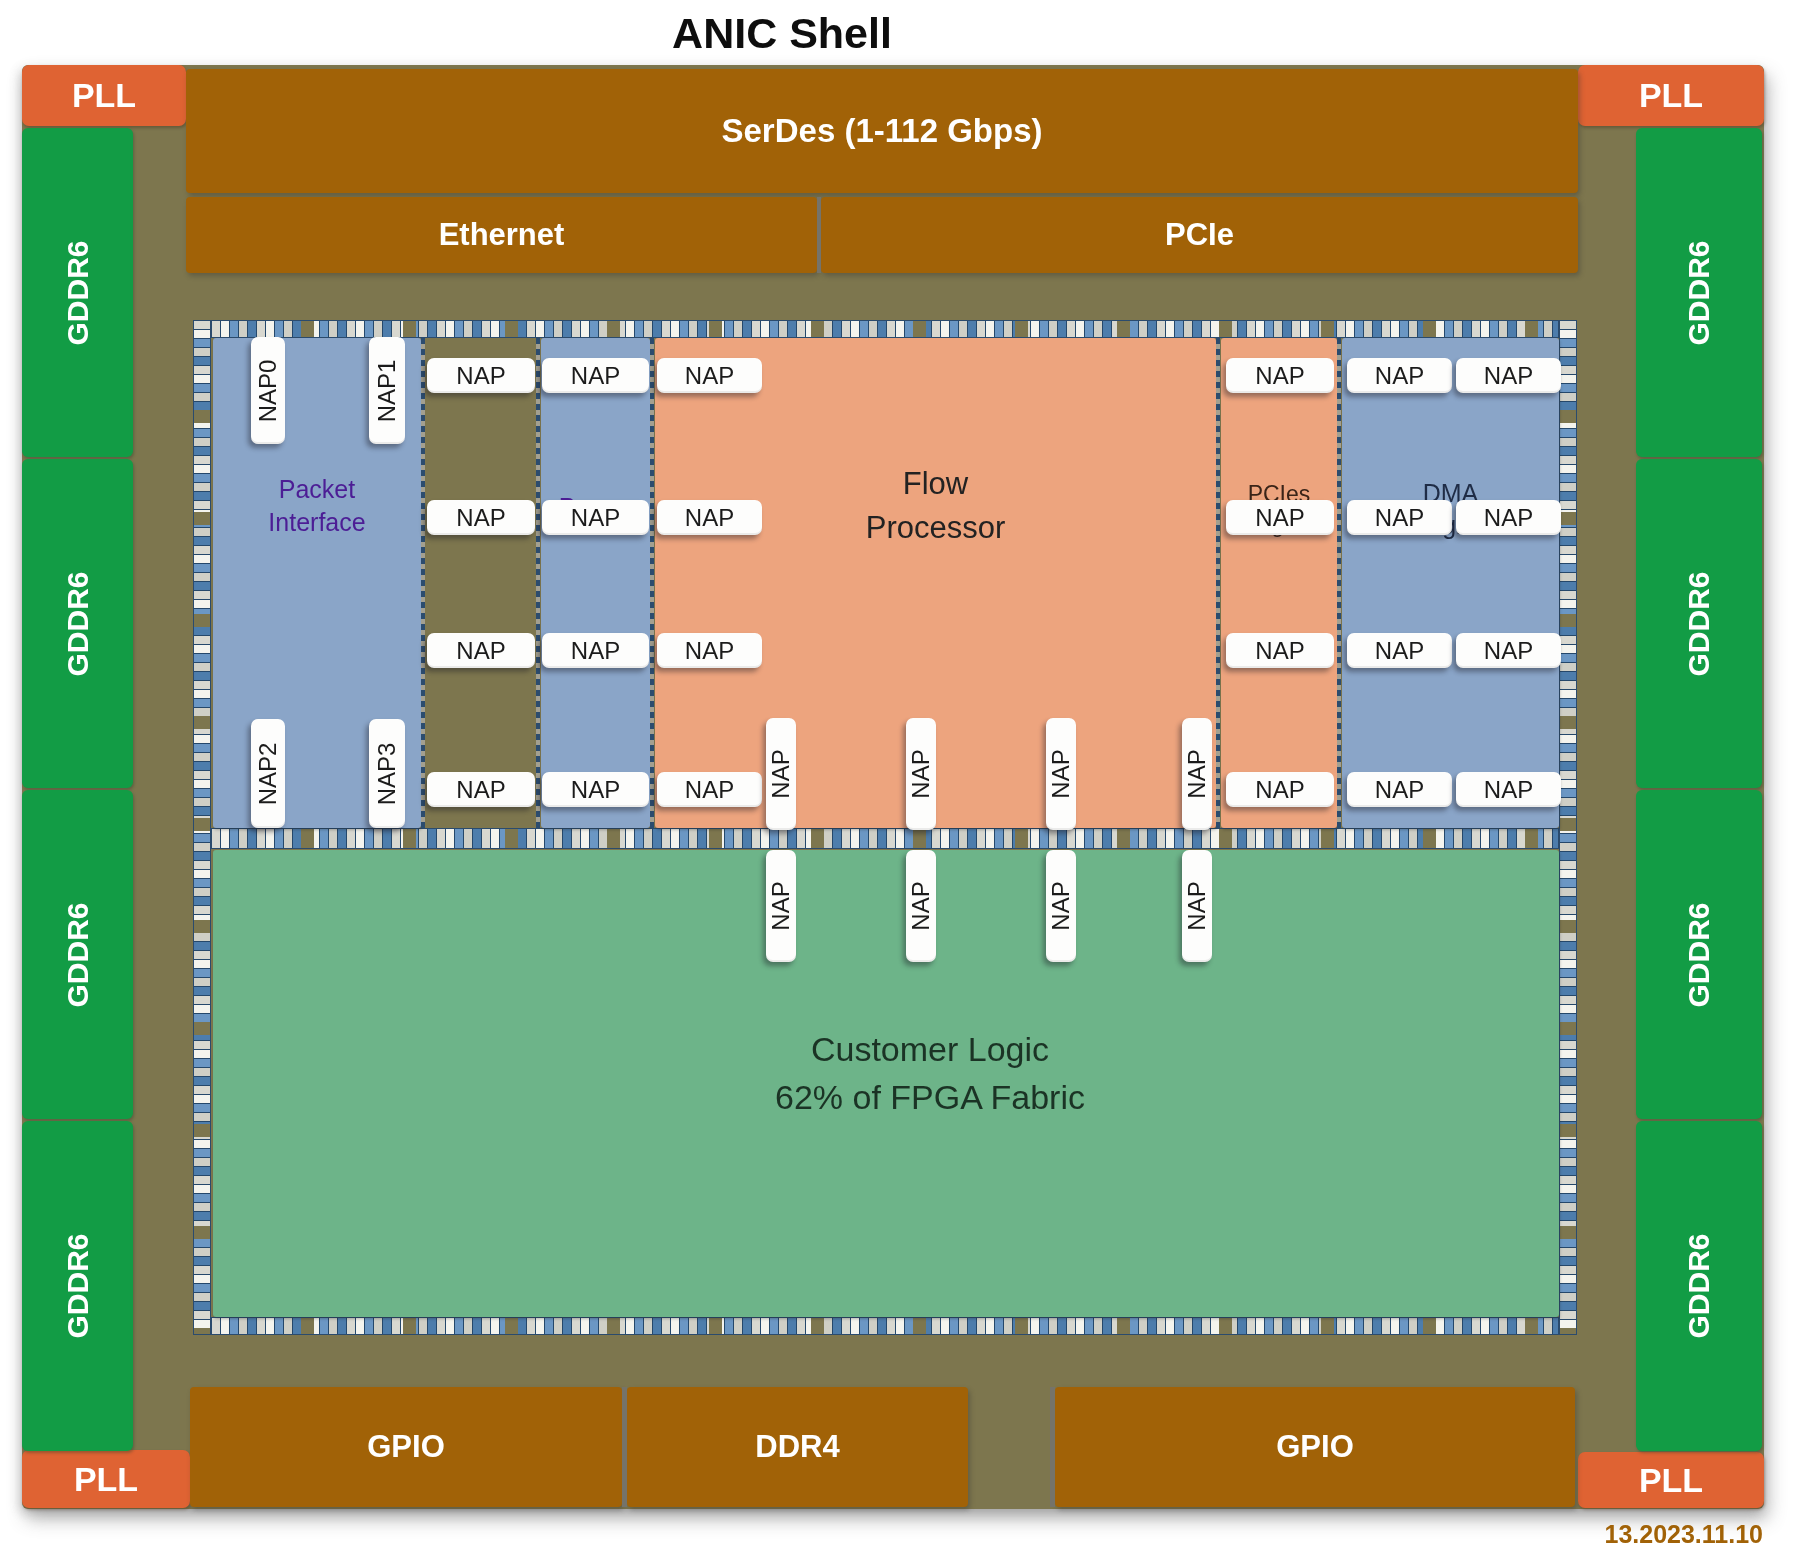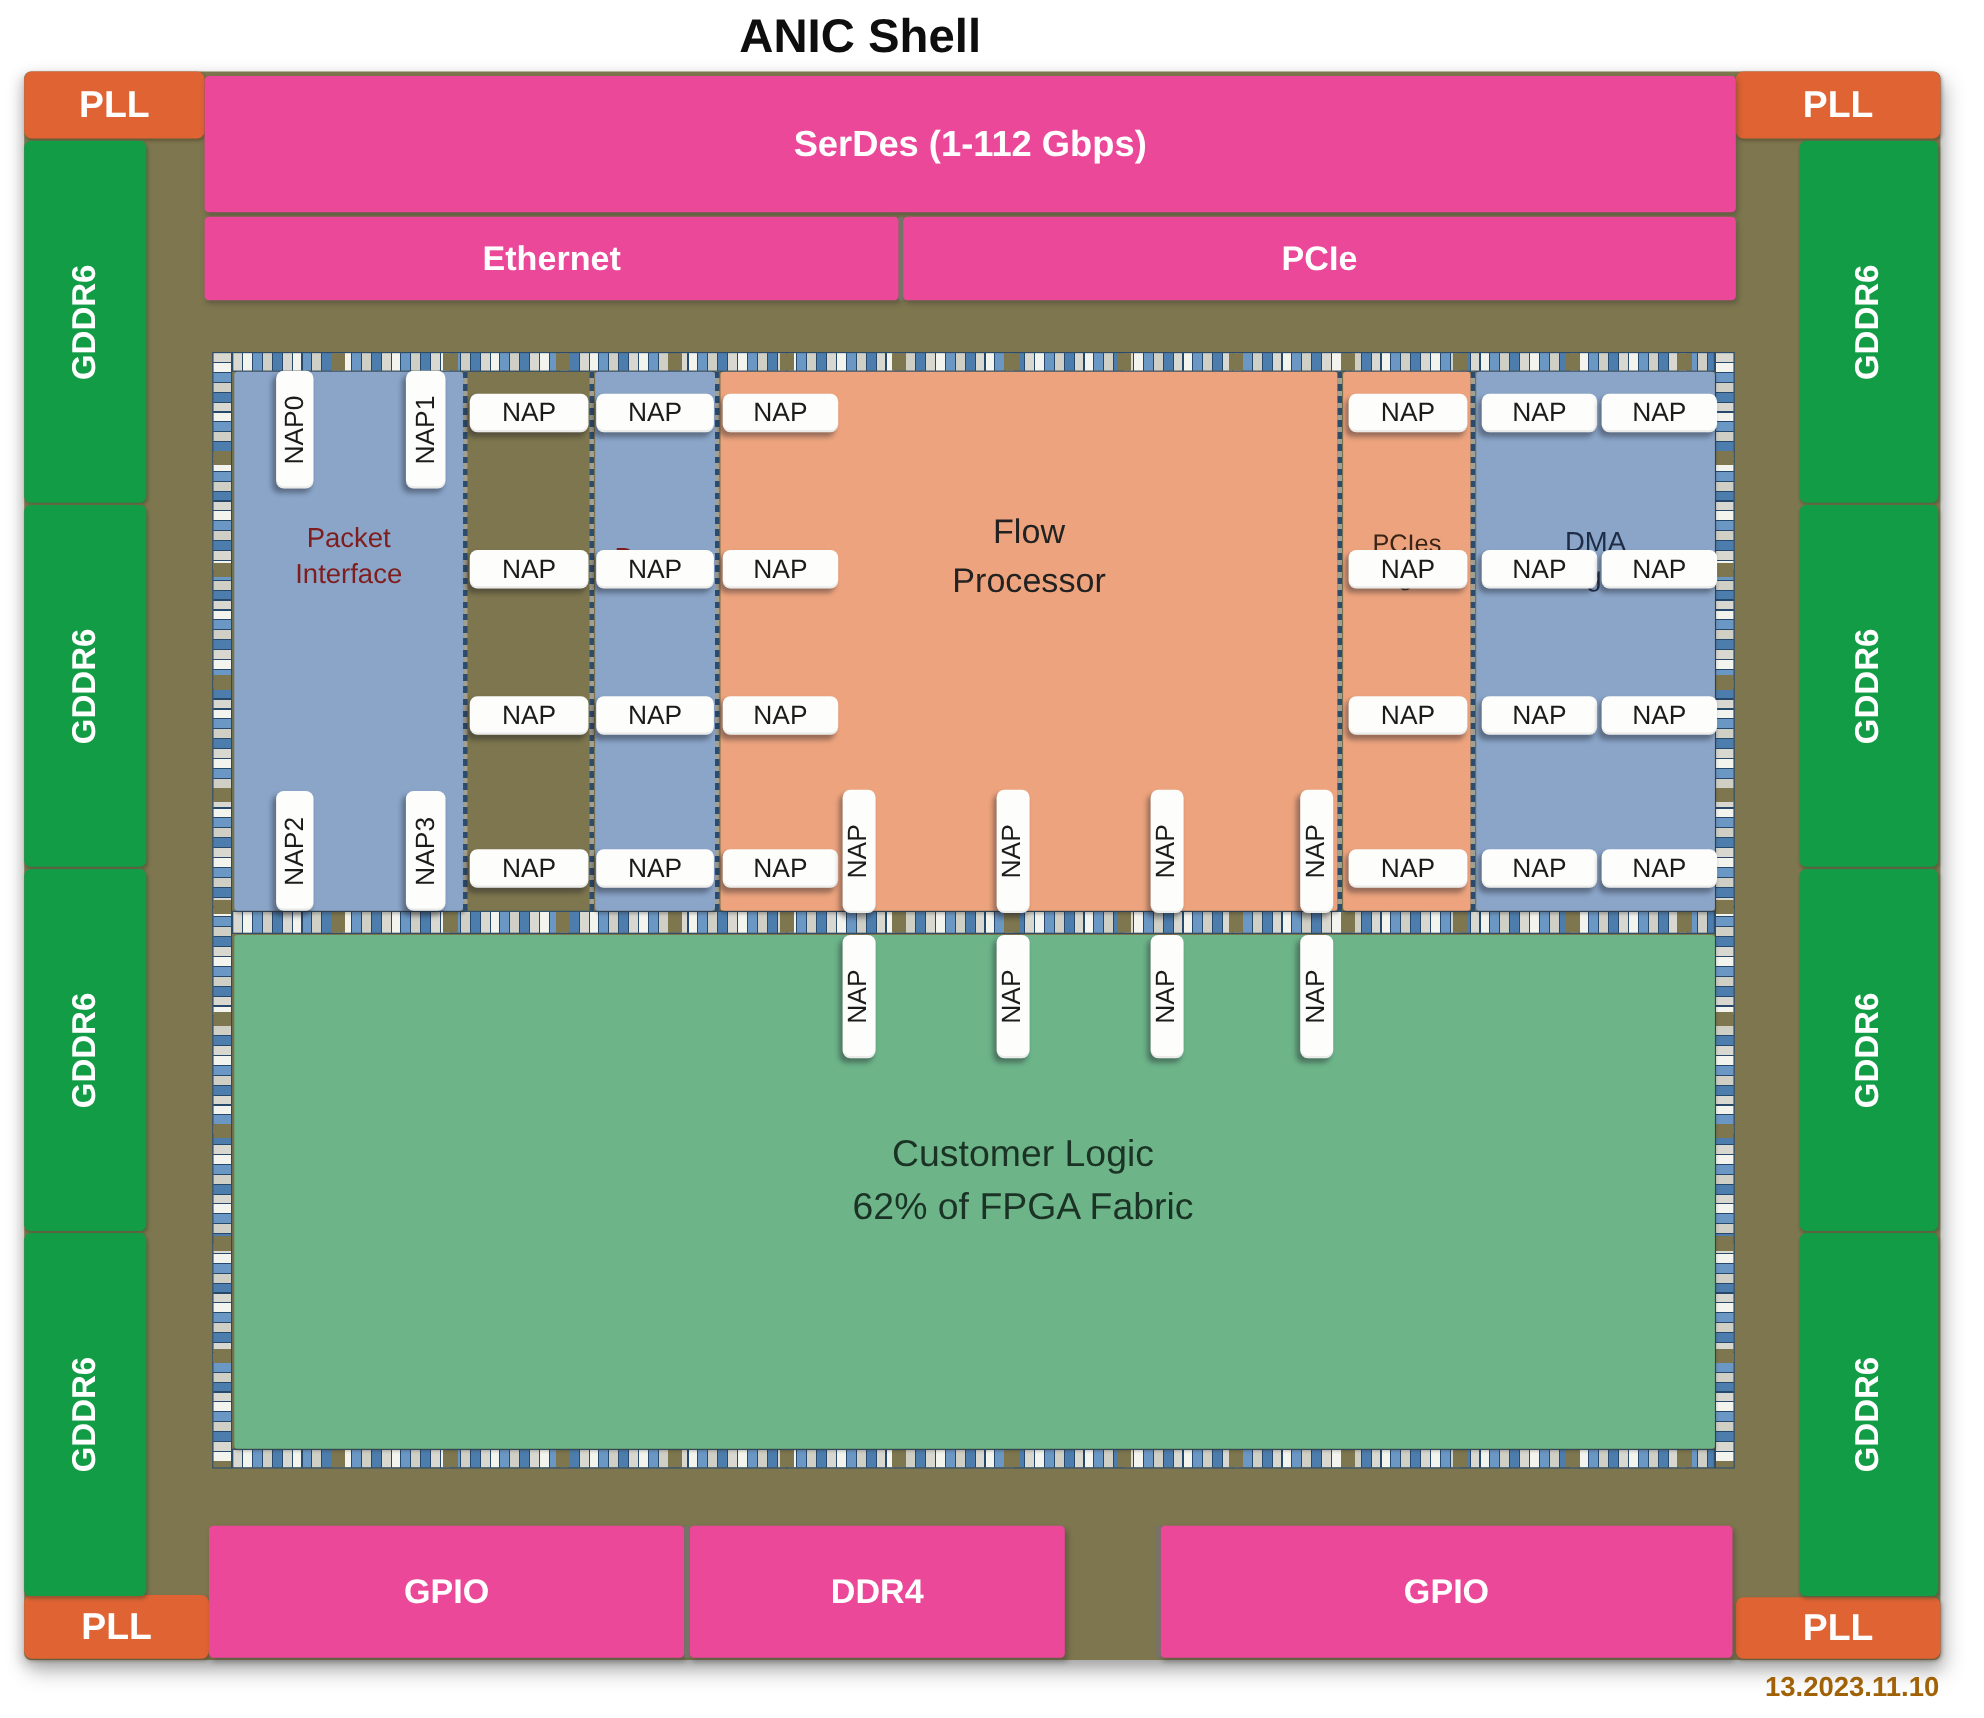--- a/index.html
+++ b/index.html
@@ -24,21 +24,21 @@
     color:#fff;font-weight:bold;font-size:34px;
     box-shadow:1px 2px 3px rgba(60,40,20,.35);
   }
   .gddr{
     position:absolute;background:#129c45;border-radius:6px;
     display:flex;align-items:center;justify-content:center;
     color:#fff;font-weight:bold;font-size:30px;
     box-shadow:1px 2px 3px rgba(30,60,40,.35);
   }
   .bar{
-    position:absolute;background:#ec4899;border-radius:4px;
+    position:absolute;background:#a16207;border-radius:4px;
     display:flex;align-items:center;justify-content:center;
     color:#fff;font-weight:bold;font-size:31px;
     box-shadow:2px 3px 5px rgba(50,50,50,.35);
   }
   .barsep{position:absolute;background:#75736a;}
   .vtxt{transform:rotate(-90deg);white-space:nowrap;display:block;}
   
   .striph,.stripv{position:absolute;border:1px solid #2b4b6d;box-sizing:border-box;}
   .striph{
     background-image:
@@ -59,21 +59,21 @@
   .vdash{
     position:absolute;width:4px;
     background-image:repeating-linear-gradient(180deg,#2c4c6e 0 6px,#a3a091 6px 11px);
   }
   .blk{position:absolute;border-radius:3px;box-shadow:1px 2px 3px rgba(30,30,30,.28);}
   .blk.bluegray{background:#8aa5c8;}
   .blk.salmon{background:#eda47e;}
   .blk.custgreen{background:#6db489;}
   .lbl{
     position:absolute;left:0;width:100%;text-align:center;
-    color:#7f1d1d;font-size:25px;line-height:33px;
+    color:#4c1d95;font-size:25px;line-height:33px;
   }
   .nap{
     position:absolute;height:35px;background:#fdfdfc;border-radius:7px;
     display:flex;align-items:center;justify-content:center;
     font-size:24px;color:#1b1b1b;
     box-shadow:inset 0 -2px 0 rgba(0,0,0,.07), -3px 4px 5px rgba(25,25,35,.4);
   }
   .napv{
     position:absolute;background:#fdfdfc;border-radius:7px;
     display:flex;align-items:center;justify-content:center;

